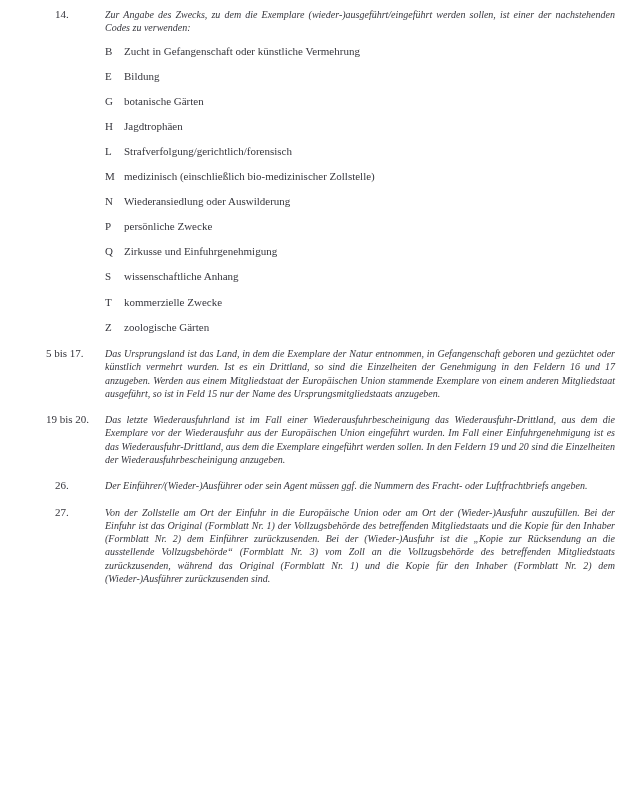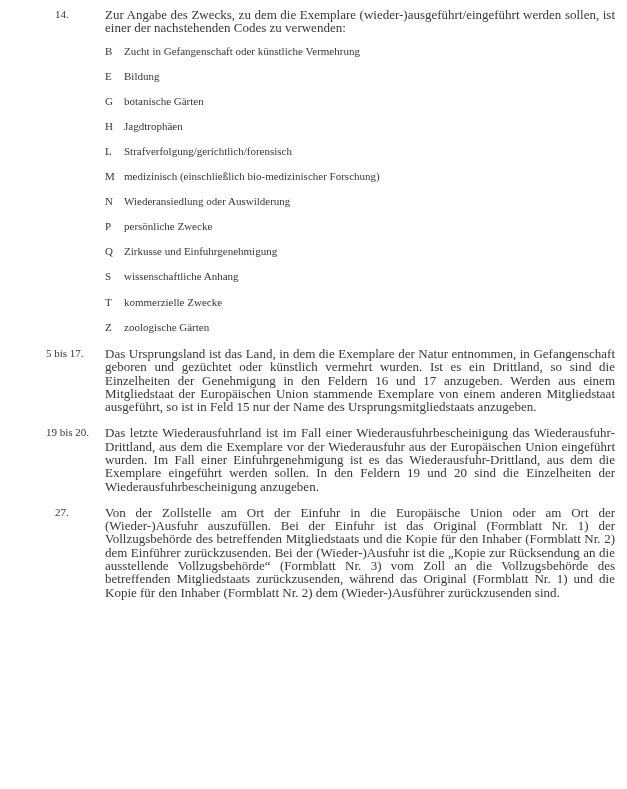--- a/index.html
+++ b/index.html
@@ -35,24 +35,25 @@
   }
   .label.plain {
     padding-left: 9px;
   }
   .body {
     flex: 1 1 auto;
     max-width: 510px;
   }
   p.text {
     margin: 0;
-    font-size: 13px;
+    font-size: 10px;
     line-height: 13.3px;
     text-align: justify;
     text-justify: inter-word;
+    font-style: italic;
   }
   .codes {
     margin-top: 10px;
   }
   .code-row {
     display: flex;
     font-size: 11px;
     line-height: 13.3px;
     margin-bottom: 11.8px;
   }
@@ -92,21 +93,21 @@
             <div class="code-row">
               <span class="code-letter">H</span>
               <span class="code-desc">Jagdtrophäen</span>
             </div>
             <div class="code-row">
               <span class="code-letter">L</span>
               <span class="code-desc">Strafverfolgung/gerichtlich/forensisch</span>
             </div>
             <div class="code-row">
               <span class="code-letter">M</span>
-              <span class="code-desc">medizinisch (einschließlich bio-medizinischer Forschung)</span>
+              <span class="code-desc">medizinisch (einschließlich bio-medizinischer Zollstelle)</span>
             </div>
             <div class="code-row">
               <span class="code-letter">N</span>
               <span class="code-desc">Wiederansiedlung oder Auswilderung</span>
             </div>
             <div class="code-row">
               <span class="code-letter">P</span>
               <span class="code-desc">persönliche Zwecke</span>
             </div>
             <div class="code-row">
@@ -134,19 +135,25 @@
           <p class="text">Das Ursprungsland ist das Land, in dem die Exemplare der Natur entnommen, in Gefangenschaft geboren und gezüchtet oder künstlich vermehrt wurden. Ist es ein Drittland, so sind die Einzelheiten der Genehmigung in den Feldern 16 und 17 anzugeben. Werden aus einem Mitgliedstaat der Europäischen Union stammende Exemplare von einem anderen Mitgliedstaat ausgeführt, so ist in Feld 15 nur der Name des Ursprungsmitgliedstaats anzugeben.</p>
         </div>
       </div>
       <div class="item">
         <div class="label range">19 bis 20.</div>
         <div class="body">
           <p class="text">Das letzte Wiederausfuhrland ist im Fall einer Wiederausfuhrbescheinigung das Wiederausfuhr-Drittland, aus dem die Exemplare vor der Wiederausfuhr aus der Europäischen Union eingeführt wurden. Im Fall einer Einfuhrgenehmigung ist es das Wiederausfuhr-Drittland, aus dem die Exemplare eingeführt werden sollen. In den Feldern 19 und 20 sind die Einzelheiten der Wiederausfuhrbescheinigung anzugeben.</p>
         </div>
       </div>
       <div class="item">
+        <div class="label plain">26.</div>
+        <div class="body">
+          <p class="text">Der Einführer/(Wieder-)Ausführer oder sein Agent müssen ggf. die Nummern des Fracht- oder Luftfrachtbriefs angeben.</p>
+        </div>
+      </div>
+      <div class="item">
         <div class="label plain">27.</div>
         <div class="body">
           <p class="text">Von der Zollstelle am Ort der Einfuhr in die Europäische Union oder am Ort der (Wieder-)Ausfuhr auszufüllen. Bei der Einfuhr ist das Original (Formblatt Nr. 1) der Vollzugsbehörde des betreffenden Mitgliedstaats und die Kopie für den Inhaber (Formblatt Nr. 2) dem Einführer zurückzusenden. Bei der (Wieder-)Ausfuhr ist die „Kopie zur Rücksendung an die ausstellende Vollzugsbehörde“ (Formblatt Nr. 3) vom Zoll an die Vollzugsbehörde des betreffenden Mitgliedstaats zurückzusenden, während das Original (Formblatt Nr. 1) und die Kopie für den Inhaber (Formblatt Nr. 2) dem (Wieder-)Ausführer zurückzusenden sind.</p>
         </div>
       </div>
     </div>
 </main>
 
 </body></html>

